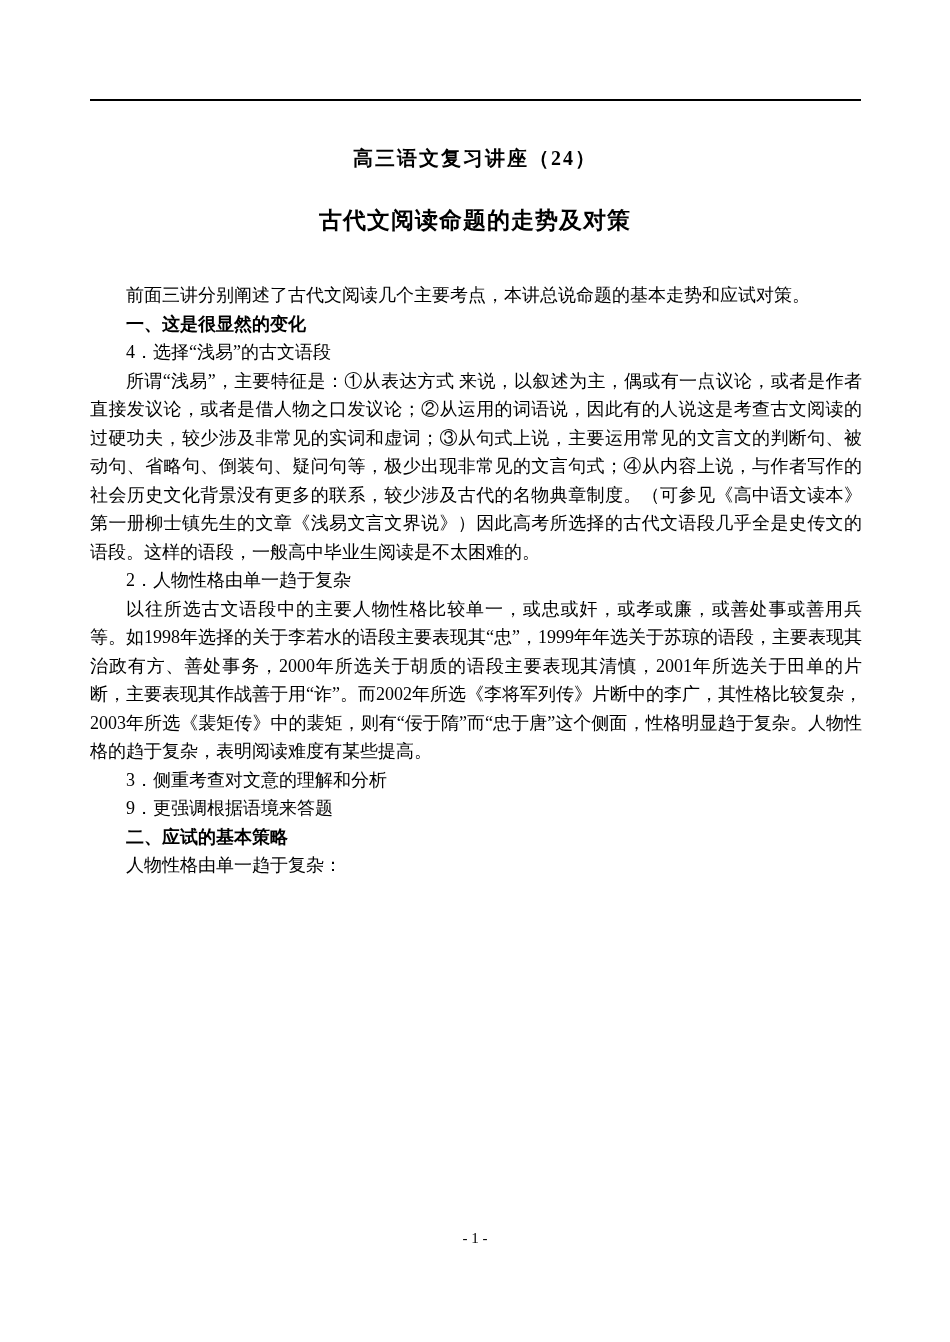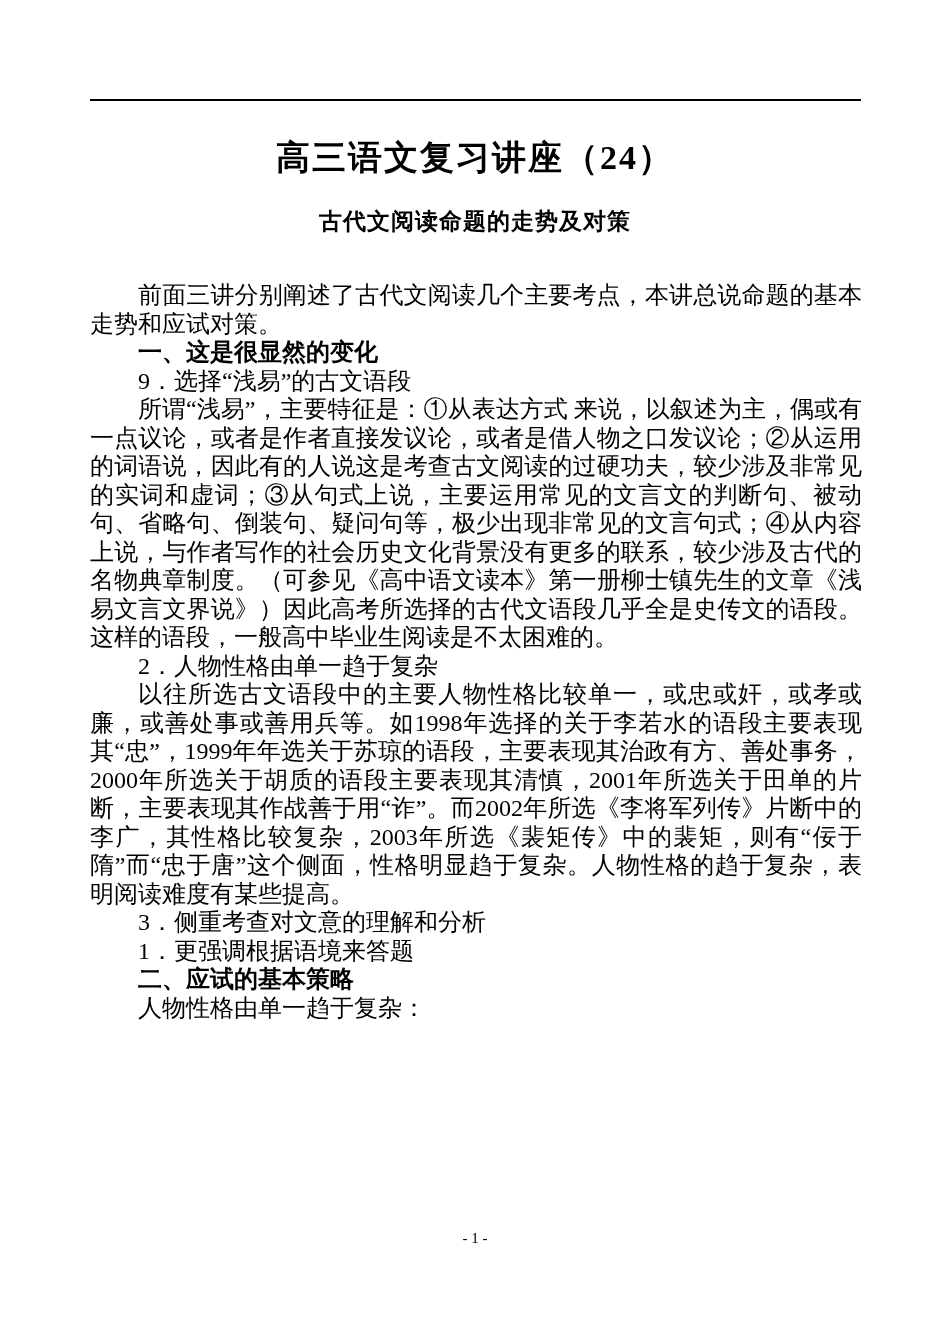--- a/index.html
+++ b/index.html
@@ -23,45 +23,45 @@
     width: 771px;
     border-top: 2px solid #000000;
   }
   .doc-title {
     position: absolute;
     top: 138px;
     left: 0;
     width: 100%;
     margin: 0;
     text-align: center;
-    font-size: 34px;
+    font-size: 20px;
     line-height: 40px;
     font-weight: bold;
     font-family: "Liberation Serif", "DejaVu Serif", serif;
     letter-spacing: 2px;
   }
   .doc-subtitle {
     position: absolute;
     top: 206px;
     left: 0;
     width: 100%;
     margin: 0;
     text-align: center;
     font-size: 23px;
     line-height: 32px;
     font-weight: bold;
-    font-family: Liberation Serif, serif;
+    font-family: Liberation Mono, monospace;
     letter-spacing: 1px;
   }
   .doc-body {
     position: absolute;
     top: 281px;
     left: 90px;
     width: 772px;
-    font-size: 24px;
+    font-size: 18px;
     line-height: 28.5px;
     text-align: justify;
     text-justify: inter-ideograph;
   }
   .para {
     margin: 0;
     text-indent: 2em;
   }
   .para.heading {
     font-weight: bold;
@@ -80,23 +80,23 @@
 </head>
 <body>
 
 <div class="page">
   <div class="header-rule"></div>
   <h1 class="doc-title">高三语文复习讲座（24）</h1>
   <h2 class="doc-subtitle">古代文阅读命题的走势及对策</h2>
   <div class="doc-body" id="doc-body">
       <p class="para body">前面三讲分别阐述了古代文阅读几个主要考点，本讲总说命题的基本走势和应试对策。</p>
       <p class="para heading">一、这是很显然的变化</p>
-      <p class="para body">9．选择“浅易”的古文语段</p>
+      <p class="para body">4．选择“浅易”的古文语段</p>
       <p class="para body">所谓“浅易”，主要特征是：①从表达方式 来说，以叙述为主，偶或有一点议论，或者是作者直接发议论，或者是借人物之口发议论；②从运用的词语说，因此有的人说这是考查古文阅读的过硬功夫，较少涉及非常见的实词和虚词；③从句式上说，主要运用常见的文言文的判断句、被动句、省略句、倒装句、疑问句等，极少出现非常见的文言句式；④从内容上说，与作者写作的社会历史文化背景没有更多的联系，较少涉及古代的名物典章制度。（可参见《高中语文读本》第一册柳士镇先生的文章《浅易文言文界说》）因此高考所选择的古代文语段几乎全是史传文的语段。这样的语段，一般高中毕业生阅读是不太困难的。</p>
       <p class="para body">2．人物性格由单一趋于复杂</p>
       <p class="para body">以往所选古文语段中的主要人物性格比较单一，或忠或奸，或孝或廉，或善处事或善用兵等。如1998年选择的关于李若水的语段主要表现其“忠”，1999年年选关于苏琼的语段，主要表现其治政有方、善处事务，2000年所选关于胡质的语段主要表现其清慎，2001年所选关于田单的片断，主要表现其作战善于用“诈”。而2002年所选《李将军列传》片断中的李广，其性格比较复杂，2003年所选《裴矩传》中的裴矩，则有“佞于隋”而“忠于唐”这个侧面，性格明显趋于复杂。人物性格的趋于复杂，表明阅读难度有某些提高。</p>
       <p class="para body">3．侧重考查对文意的理解和分析</p>
-      <p class="para body">1．更强调根据语境来答题</p>
+      <p class="para body">9．更强调根据语境来答题</p>
       <p class="para heading">二、应试的基本策略</p>
       <p class="para body">人物性格由单一趋于复杂：</p>
     </div>
   <div class="page-footer">- 1 -</div>
 </div>
 
 </body></html>

